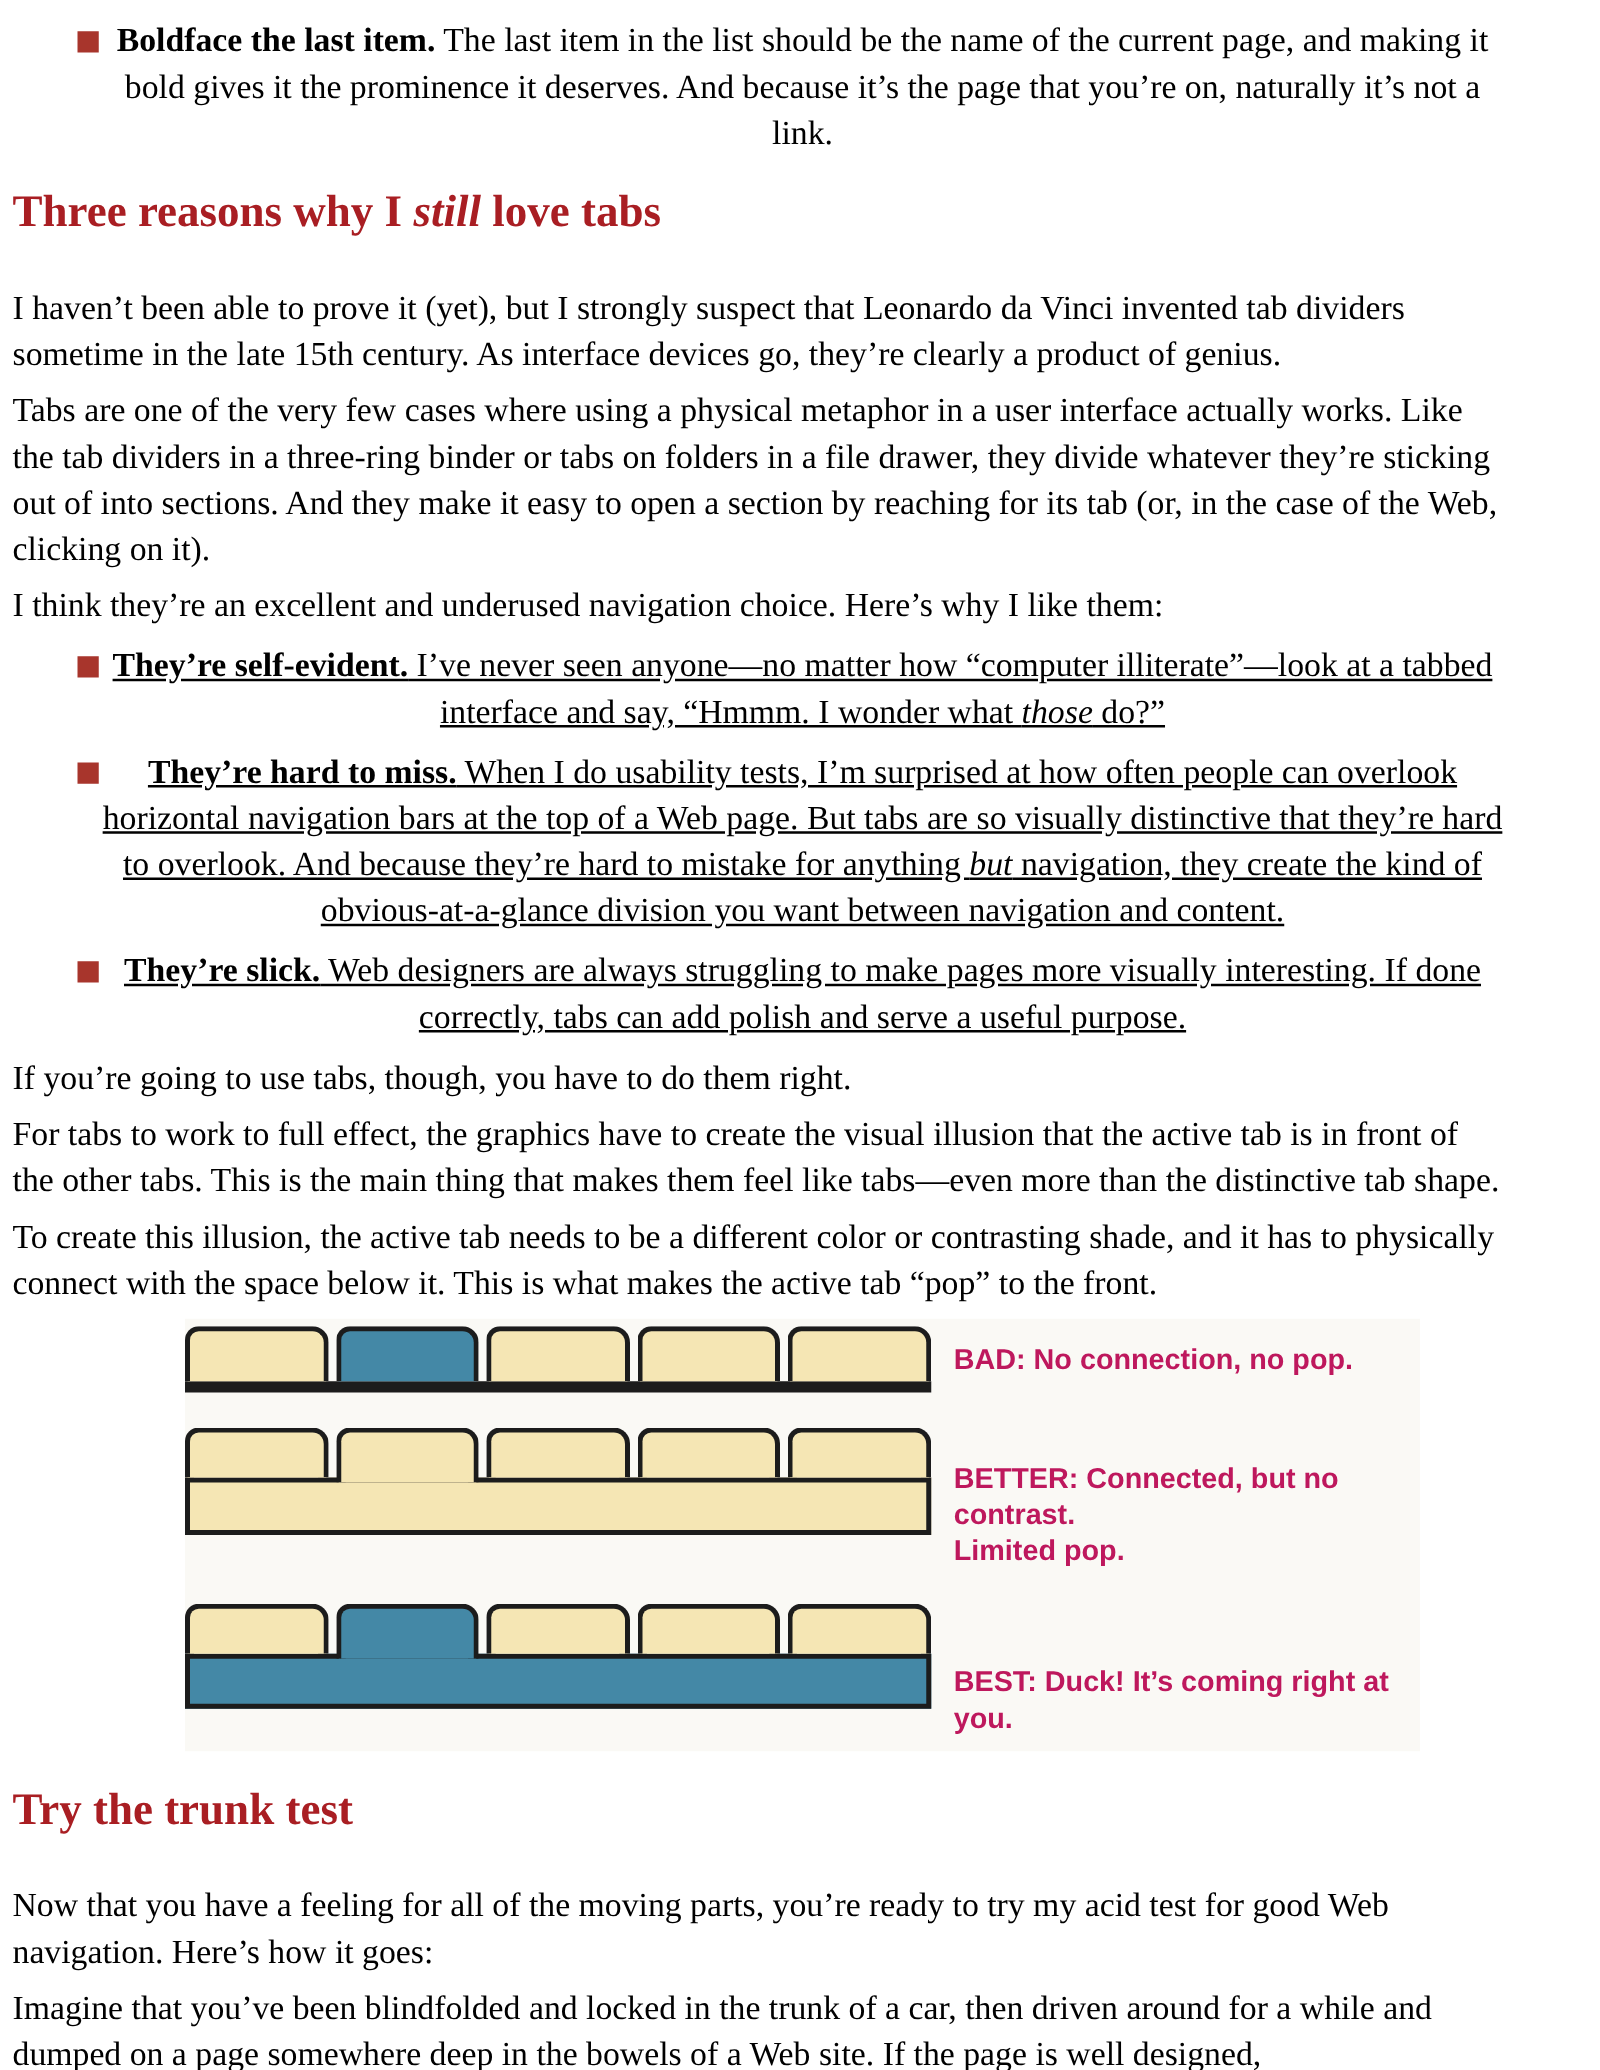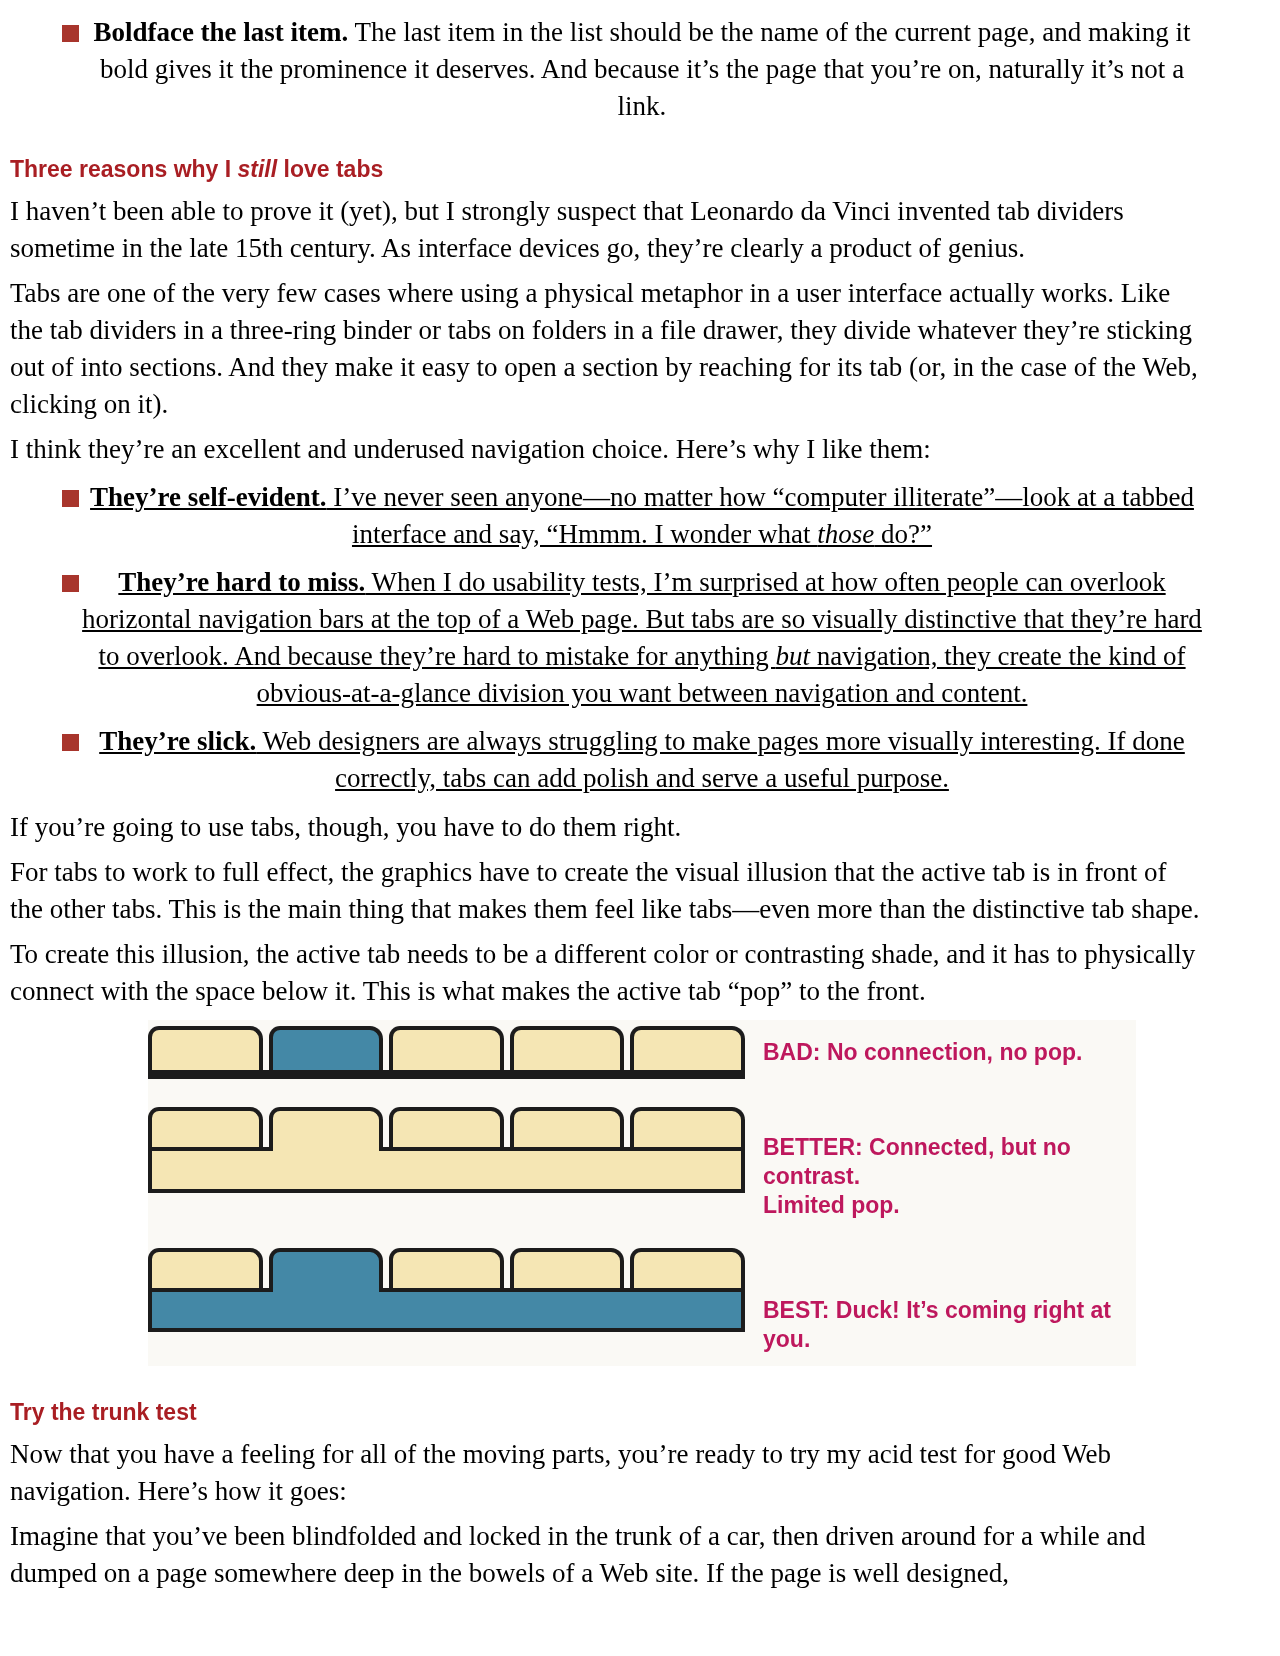--- a/index.html
+++ b/index.html
@@ -17,30 +17,30 @@
   .sq {
     flex:0 0 17px; width:17px; height:17px;
     background:var(--bullet-red,#a8352c);
     margin:11px 3px 0 52px;
   }
   .btext { flex:1;text-align:center; }
   .btext b { font-weight:bold; }
 
   
   h2 {
-    font-family:Liberation Sans, sans-serif;
-    font-size:23px; line-height:40px; font-weight:bold;
+    font-family:Liberation Serif, serif;
+    font-size:36px; line-height:40px; font-weight:bold;
     color:var(--accent-red,#a91e23);
   }
   h2.first { margin-top:24px; }
   h2.trunk { margin-top:26px; }
 
   
   p.para { margin-top:8px; }
-  p.after-h { margin-top:4px; }
+  p.after-h { margin-top:39px; }
   .blist.top { margin-top:0; }
   .blist.reasons { margin-top:0; }
 
   
   figure.tabsfig {
     margin:10px 0 0 138px;
     width:988px;
     background:var(--fig-bg,#faf9f5);
     padding:6px 0 12px 0;
   }

